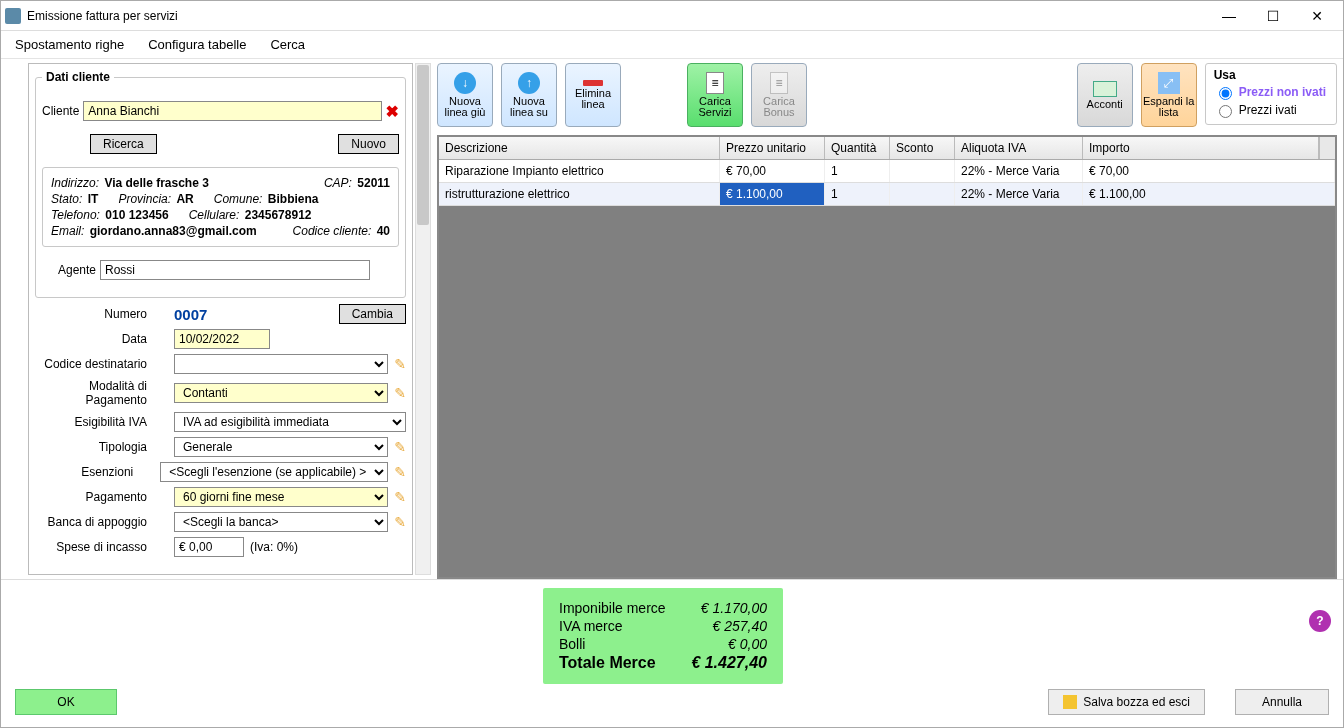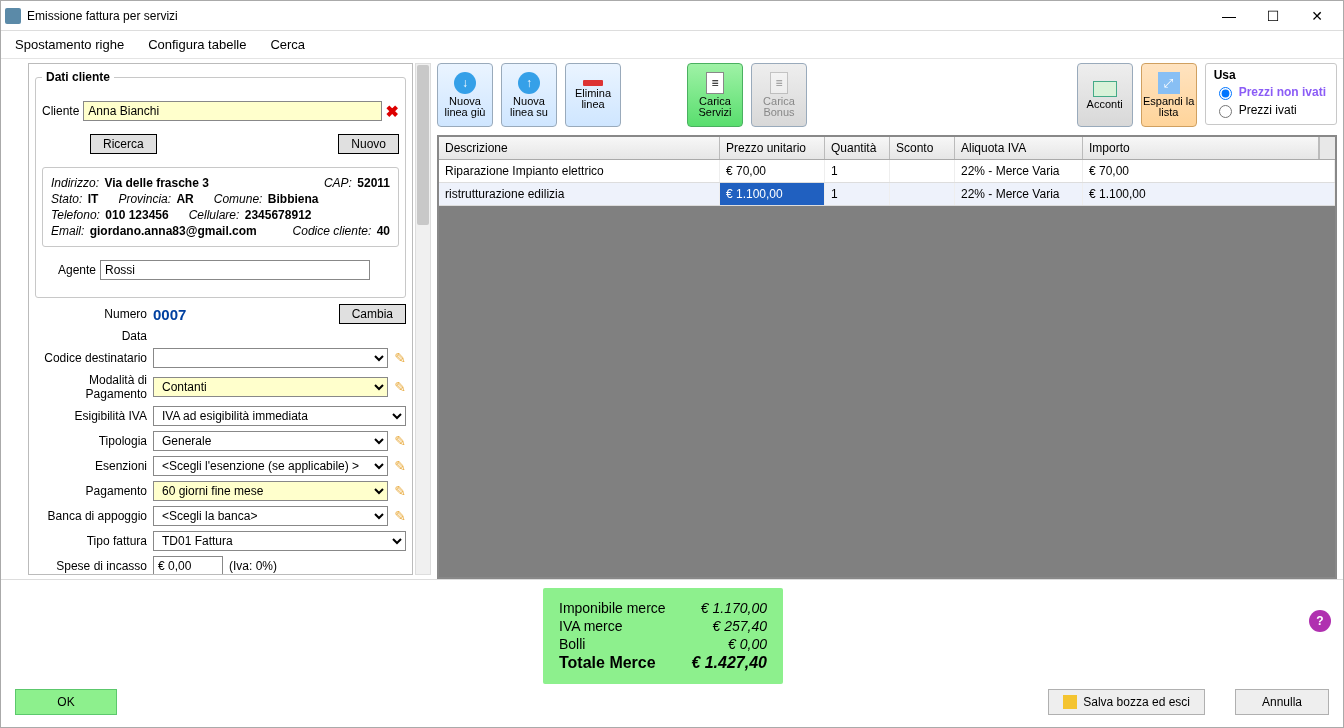--- a/index.html
+++ b/index.html
@@ -25,21 +25,21 @@
 input.yel, select.yel { background: #ffffcc; }
 .btn-gray { background: #e0e0e0; border: 1px solid #000000; padding: 2px 12px; cursor: default; }
 .x-red { color: #d00; font-weight: bold; font-size: 16px; cursor: default; }
 .info-card { border: 1px solid #c8c8c8; border-radius: 3px; padding: 6px 8px; margin: 4px 0 8px 0; }
 .info-line { display: flex; gap: 20px; margin: 2px 0; }
 .info-line .k { font-style: italic; }
 .info-line .v { font-weight: bold; margin-left: 2px; }
 .pencil { color: #e8a838; font-size: 14px; cursor: default; }
 .form-row { display: flex; align-items: center; margin: 5px 0; }
 .form-row .fl { width: 118px; text-align: right; padding-right: 6px; }
-.form-row .fc { flex: 1; display: flex; align-items: center; gap: 6px; }
+.form-row .fc { flex: 1; display: flex; align-items: center; gap: 6px; margin-left: 21px; }
 .num-blue { color: #0040a0; font-weight: bold; font-size: 15px; }
 
 .right { flex: 1; display: flex; flex-direction: column; padding: 4px 6px 0 6px; }
 .toolbar { display: flex; gap: 8px; align-items: flex-start; }
 .tb-btn { width: 56px; height: 64px; border: 1px solid #9ab; border-radius: 4px; display: flex; flex-direction: column; align-items: center; justify-content: center; gap: 2px; cursor: default; }
 .tb-btn.blue { background: linear-gradient(#eaf4ff,#cfe6ff); }
 .tb-btn.green { background: linear-gradient(#9ff2a6,#59de6e); border-color:#4ab060; }
 .tb-btn.gray { background: linear-gradient(#eeeeee,#d8d8d8); }
 .tb-btn.peach { background: linear-gradient(#ffe3c0,#ffd49a); border-color:#d0a060; }
 .tb-btn .lbl2 { font-size: 11px; line-height: 1.0; text-align: center; }
@@ -142,20 +142,23 @@
         <div class="form-row">
           <span class="fl">Numero</span>
           <div class="fc">
             <span class="num-blue">0007</span>
             <span style="flex:1"></span>
             <button class="btn-gray">Cambia</button>
           </div>
         </div>
         <div class="form-row">
           <span class="fl">Data</span>
+          <div class="fc">
+              <input class="tx yel" style="width: 96px;" value="10/02/2022">
+            </div>
         </div>
         <div class="form-row">
           <span class="fl">Codice destinatario</span>
           <div class="fc">
               <select class="sel" style="flex:1"><option></option></select>
               <span class="pencil">✎</span>
             </div>
         </div>
         <div class="form-row">
           <span class="fl">Modalità di Pagamento</span>
@@ -189,26 +192,20 @@
           <div class="fc">
               <select class="sel yel" style="flex:1"><option>60 giorni fine mese</option></select>
               <span class="pencil">✎</span>
             </div>
         </div>
         <div class="form-row">
           <span class="fl">Banca di appoggio</span>
           <div class="fc">
               <select class="sel" style="flex:1"><option>&lt;Scegli la banca&gt;</option></select>
               <span class="pencil">✎</span>
-            </div>
-        </div>
-        <div class="form-row">
-          <span class="fl">Tipo fattura</span>
-          <div class="fc">
-              <select class="sel" style="flex:1"><option>TD01 Fattura</option></select>
             </div>
         </div>
         <div class="form-row">
           <span class="fl">Spese di incasso</span>
           <div class="fc">
             <input class="tx" style="width: 70px;" value="€ 0,00">
             <span>(Iva: 0%)</span>
           </div>
         </div>
       </div>
@@ -276,21 +273,21 @@
           <div class="grid-body">
             <div class="gr">
               <div class="gc c0">Riparazione Impianto elettrico</div>
               <div class="gc c1">€ 70,00</div>
               <div class="gc c2">1</div>
               <div class="gc c3"></div>
               <div class="gc c4">22% - Merce Varia</div>
               <div class="gc c5">€ 70,00</div>
             </div>
             <div class="gr alt">
-              <div class="gc c0">ristrutturazione edilizia</div>
+              <div class="gc c0">ristrutturazione elettrico</div>
               <div class="gc c1 sel">€ 1.100,00</div>
               <div class="gc c2">1</div>
               <div class="gc c3"></div>
               <div class="gc c4">22% - Merce Varia</div>
               <div class="gc c5">€ 1.100,00</div>
             </div>
           </div>
         </div>
       </div>
     </div>

